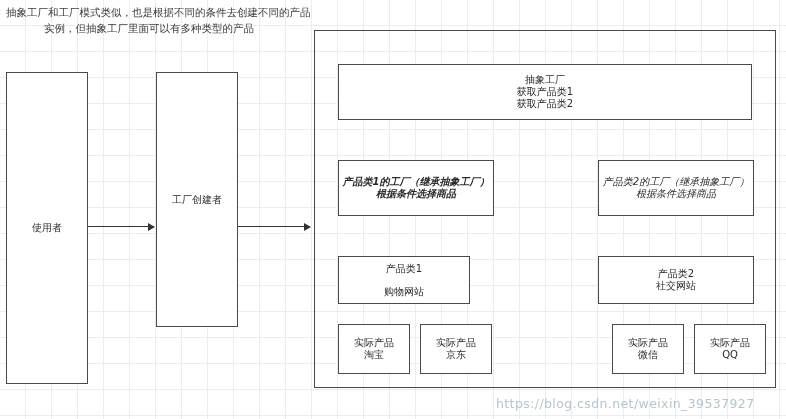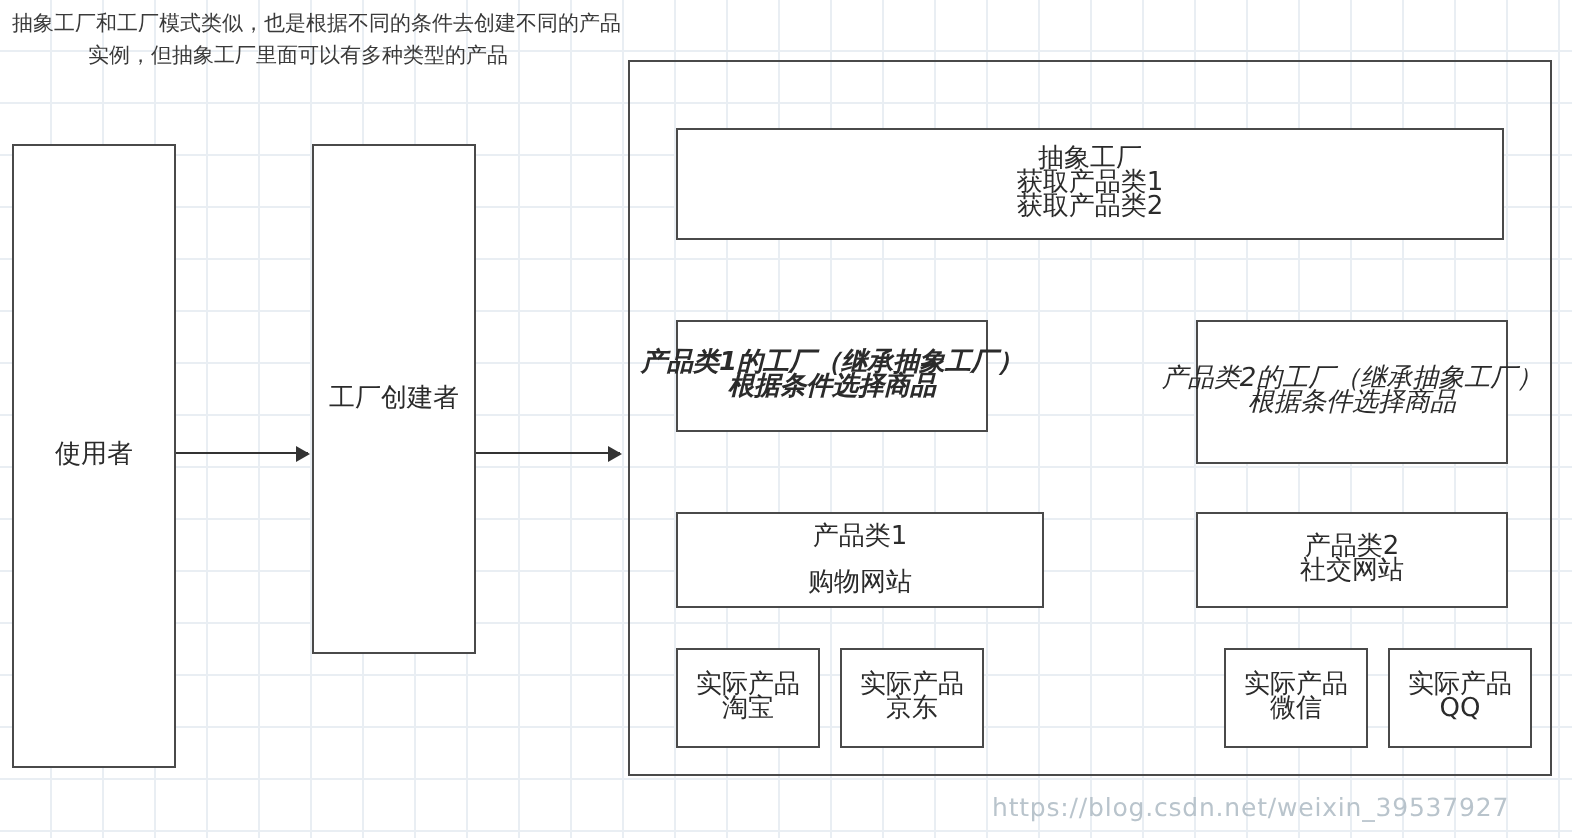--- a/index.html
+++ b/index.html
@@ -36,21 +36,21 @@
     position: absolute;
     box-sizing: border-box;
     border: 1px solid #4a4a4a;
     background: #ffffff;
     display: flex;
     flex-direction: column;
     align-items: center;
     justify-content: center;
     text-align: center;
     color: #2b2b2b;
-    font-size: 13px;
+    font-size: 10px;
     line-height: 12px;
   }
   .box .line {
     display: block;
     white-space: nowrap;
   }
   .box.italic {
     font-style: italic;
   }
   .outer {
@@ -109,26 +109,26 @@
     <span class="line">抽象工厂</span>
     <span class="line">获取产品类1</span>
     <span class="line">获取产品类2</span>
   </div>
 
   <div class="box italic" style="left:338px; top:160px; width:156px; height:56px;font-weight:bold;">
     <span class="line">产品类1的工厂（继承抽象工厂）</span>
     <span class="line">根据条件选择商品</span>
   </div>
 
-  <div class="box italic" style="left:598px; top:160px; width:156px; height:72px;">
+  <div class="box italic" style="left:598px; top:160px; width:156px; height:56px;">
     <span class="line">产品类2的工厂（继承抽象工厂）</span>
     <span class="line">根据条件选择商品</span>
   </div>
 
-  <div class="box" style="left:338px; top:256px; width:184px; height:48px;gap:11px;">
+  <div class="box" style="left:338px; top:256px; width:132px; height:48px;gap:11px;">
     <span class="line">产品类1</span>
     <span class="line">购物网站</span>
   </div>
 
   <div class="box" style="left:598px; top:256px; width:156px; height:48px;">
     <span class="line">产品类2</span>
     <span class="line">社交网站</span>
   </div>
 
   <div class="box" style="left:338px; top:324px; width:72px; height:50px;">

